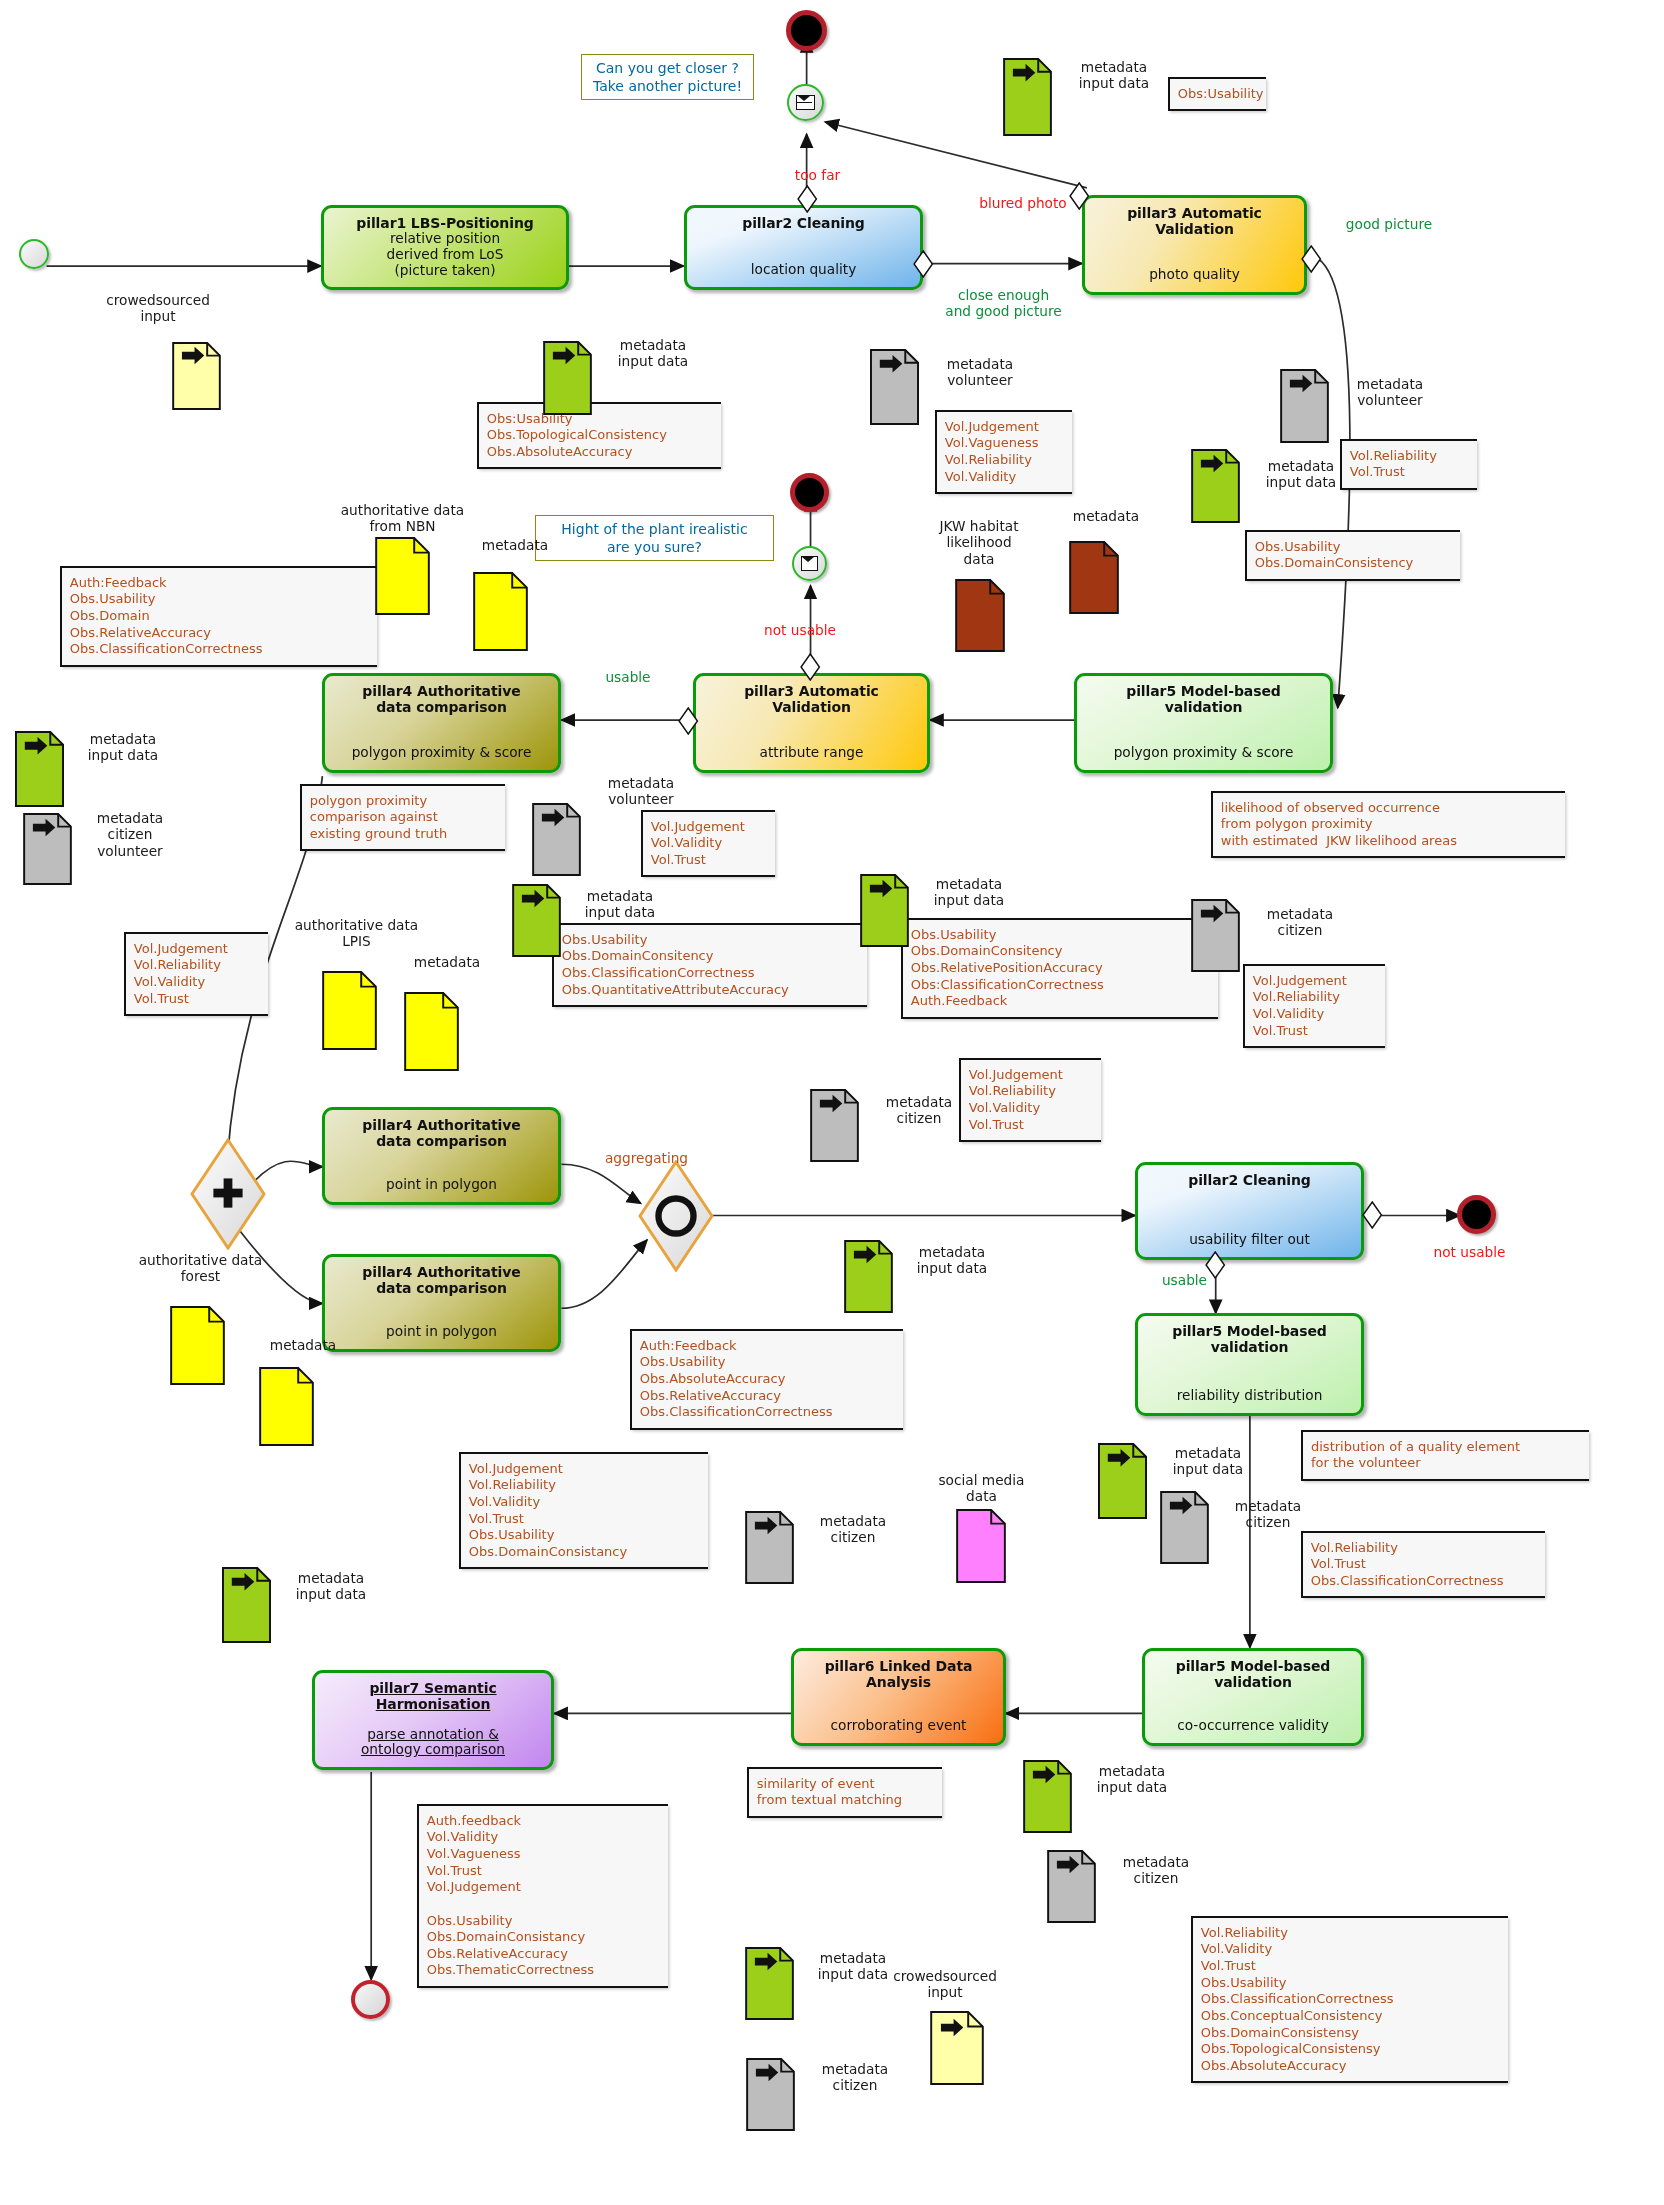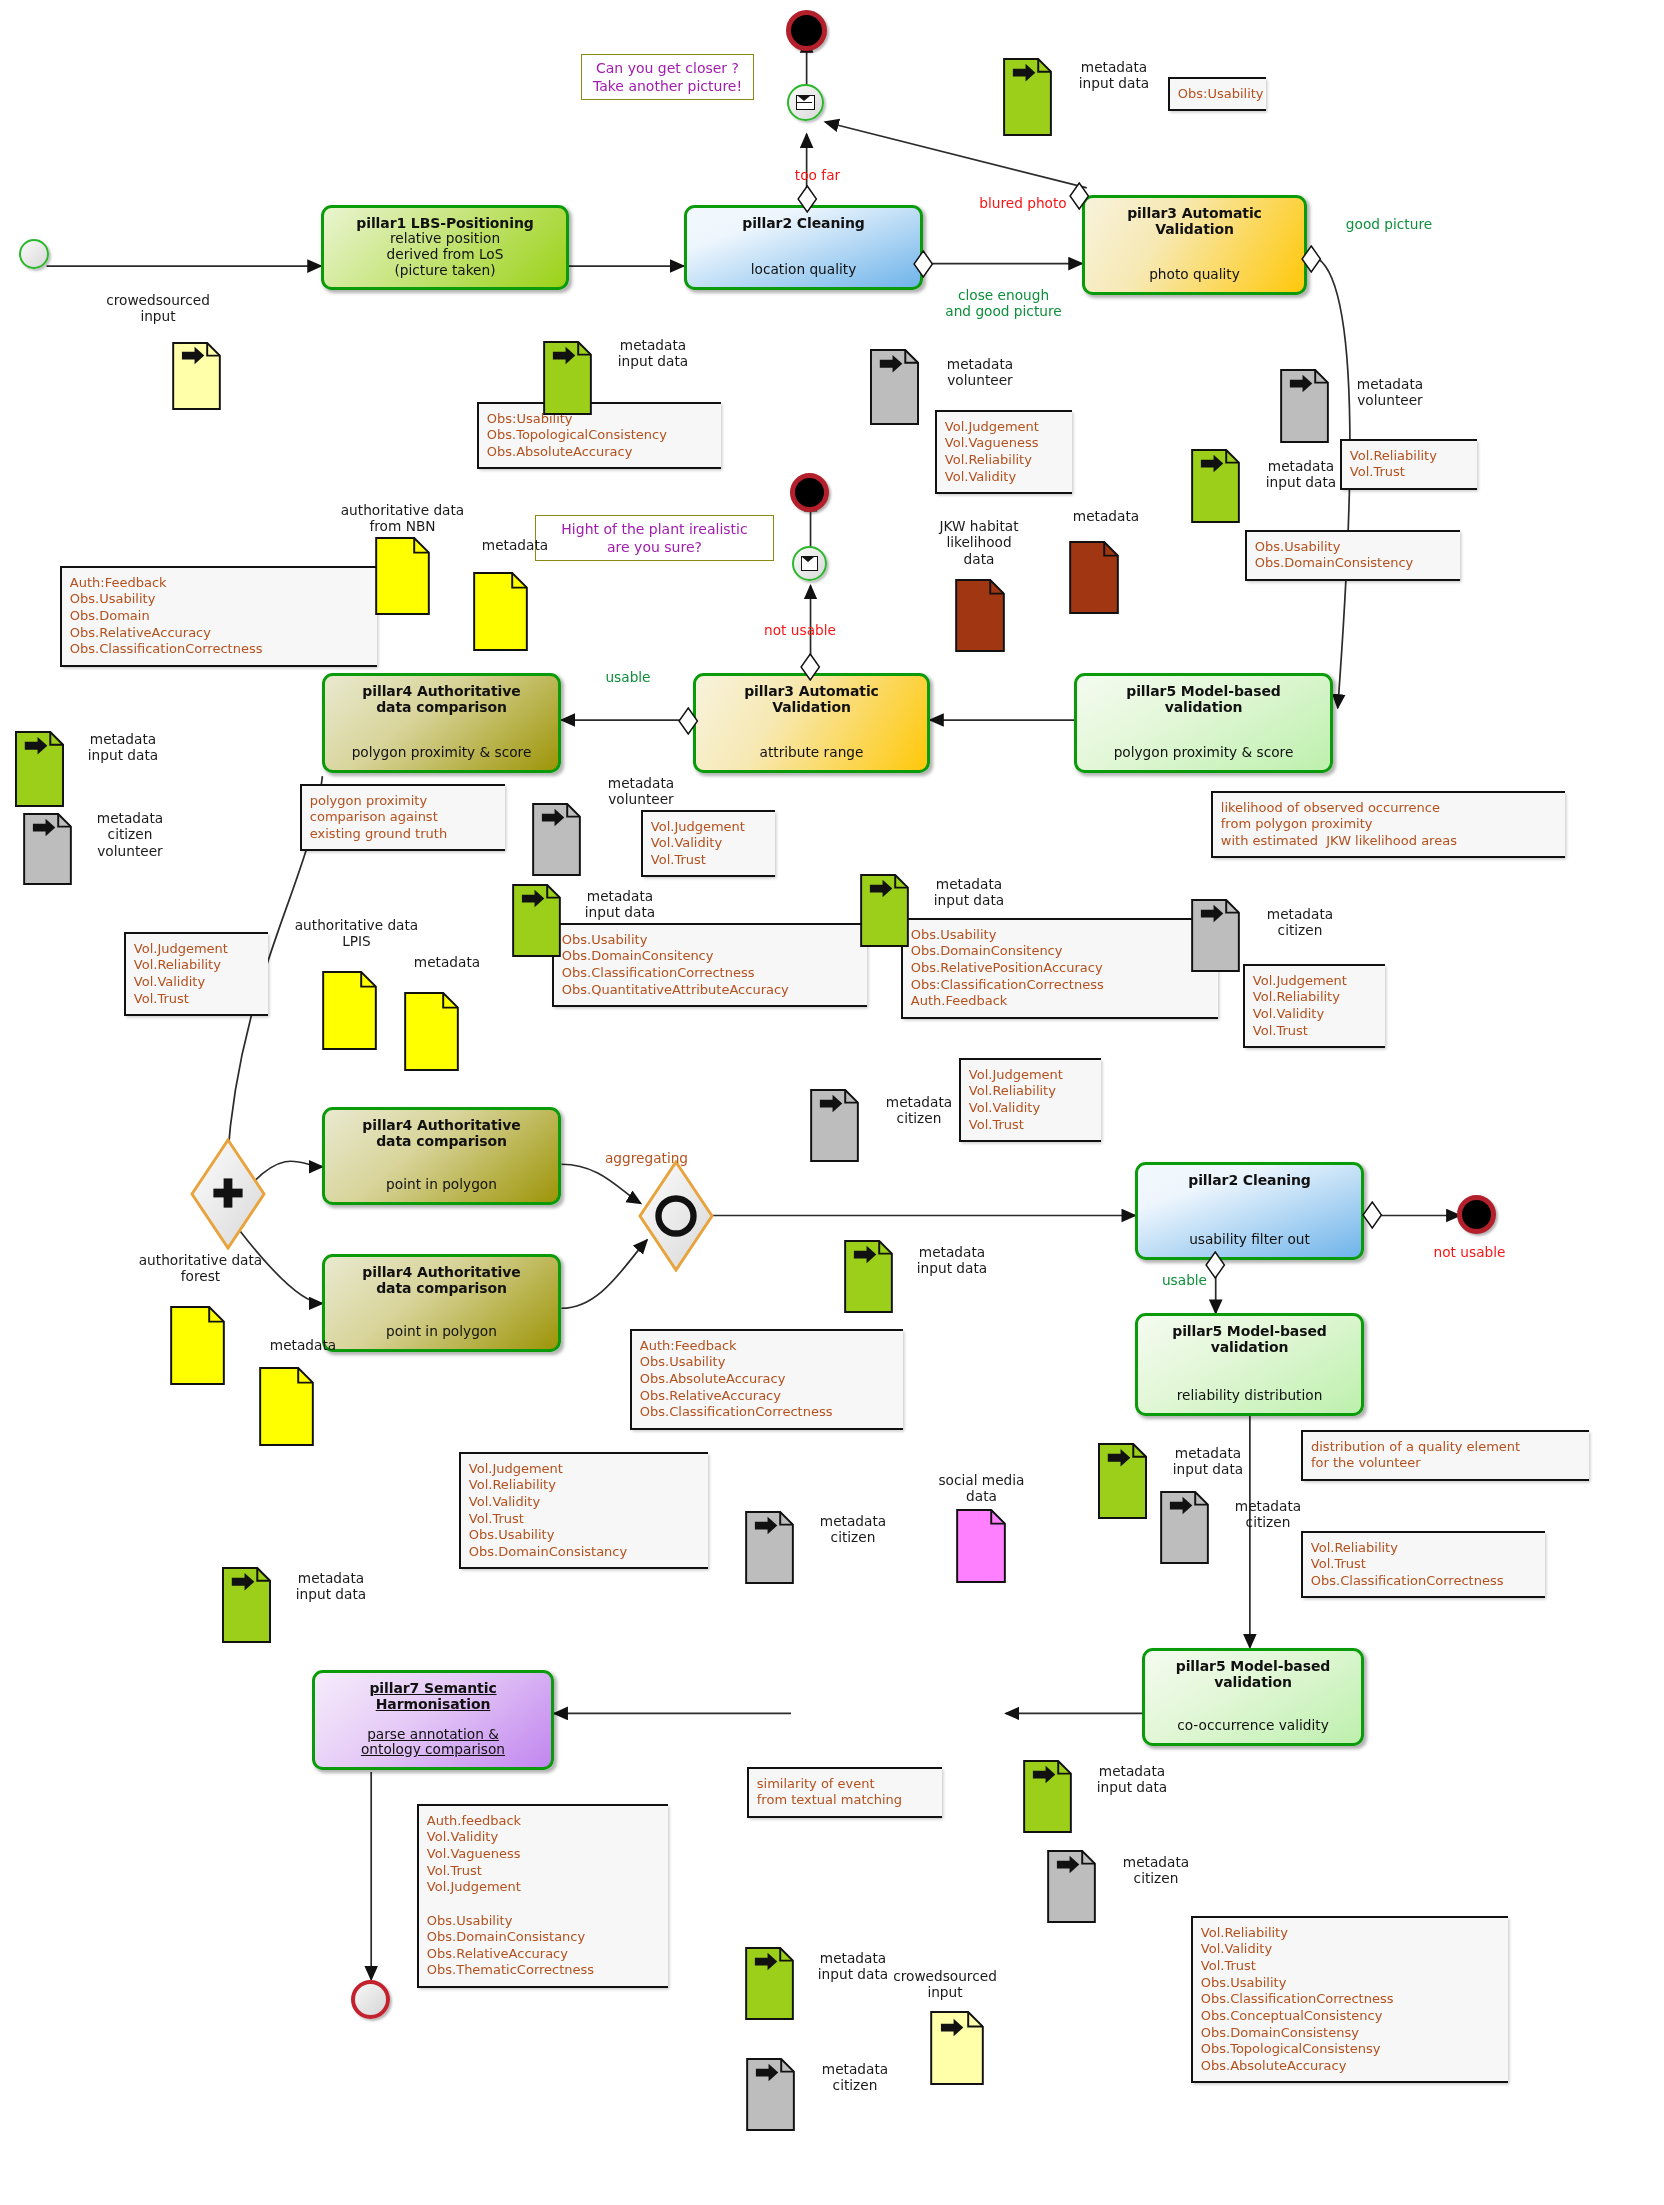--- a/index.html
+++ b/index.html
@@ -22,21 +22,21 @@
   .g-purple  {background:linear-gradient(140deg,#f6ecfb 0%,#e4c8f6 45%,#c186ef 100%);text-decoration:underline;}
 
   
   .note{position:absolute;box-sizing:border-box;background:#f7f7f7;
         border-left:2.4px solid #111;border-top:2.4px solid #111;border-right:none;border-bottom:2.4px solid #111;
         box-shadow:2.4px 2.4px 2.9px rgba(0,0,0,.22);
         padding:6.8px 8.8px 6.8px 7.8px;color:#b4501e;font-size:13px;line-height:1.28;
         white-space:pre;}
   .note.nb{border-left:2.4px solid #111;border-top:2.4px solid #111;border-bottom:2.4px solid #111;border-right:0;}
   .note-olive{position:absolute;box-sizing:border-box;background:#fff;border:1.5px solid #8a8a12;
-        color:#a21caf;font-size:14px;line-height:1.3;padding:3.9px 6.8px;text-align:center;white-space:pre;}
+        color:#0369a1;font-size:14px;line-height:1.3;padding:3.9px 6.8px;text-align:center;white-space:pre;}
 
   
   .doc{position:absolute;}
 
   
   .lbl{position:absolute;font-size:13.7px;color:#1a1a1a;line-height:1.2;white-space:pre;text-align:center;}
   .lbl.red{color:#f81414;}
   .lbl.green{color:#0d8f3a;}
   .lbl.brown{color:#b4501e;}
 
@@ -167,20 +167,25 @@
 validation</div>
     <div class="s">reliability distribution</div>
   </div>
 
   <div class="act g-mint" style="left:1142px;top:1648px;width:222px;height:98px;">
     <div class="t" style="white-space: pre;">pillar5 Model-based
 validation</div>
     <div class="s">co-occurrence validity</div>
   </div>
 
+  <div class="act g-orange" style="left:791px;top:1648px;width:215px;height:98px;">
+    <div class="t" style="white-space: pre;">pillar6 Linked Data
+Analysis</div>
+    <div class="s">corroborating event</div>
+  </div>
 
   <div class="act g-purple" style="left:312px;top:1670px;width:242px;height:100px;">
     <div class="t" style="white-space: pre;">pillar7 Semantic
 Harmonisation</div>
     <div class="s" style="white-space: pre;">parse annotation &amp;
 ontology comparison</div>
   </div>
 
   <div class="circ" style="left:18.6px;top:239px;width:30px;height:30px;border:2.4px solid #2ab82a;background:linear-gradient(135deg,#fafafa,#d9d9d9);box-shadow:2px 2px 2.4px rgba(0,0,0,.25);"></div>
 

